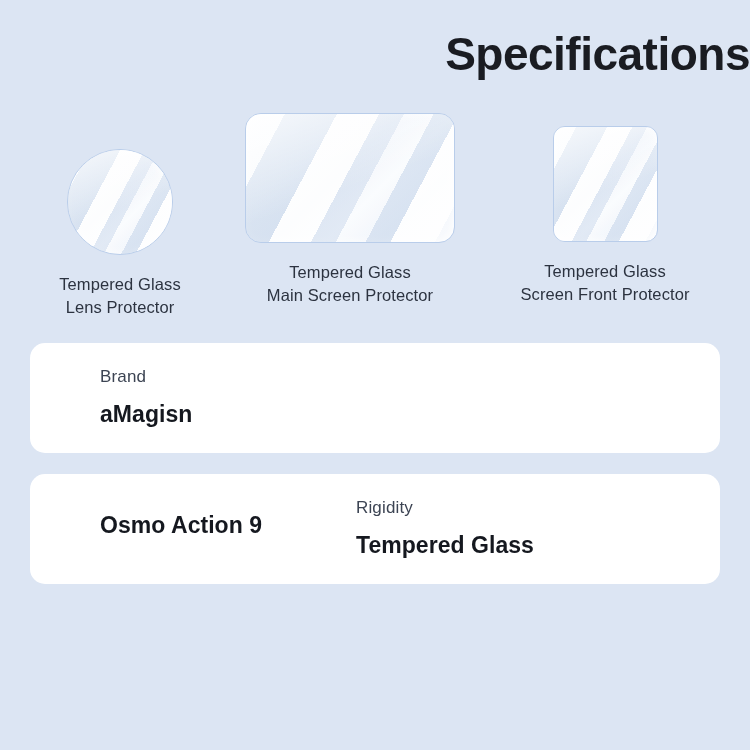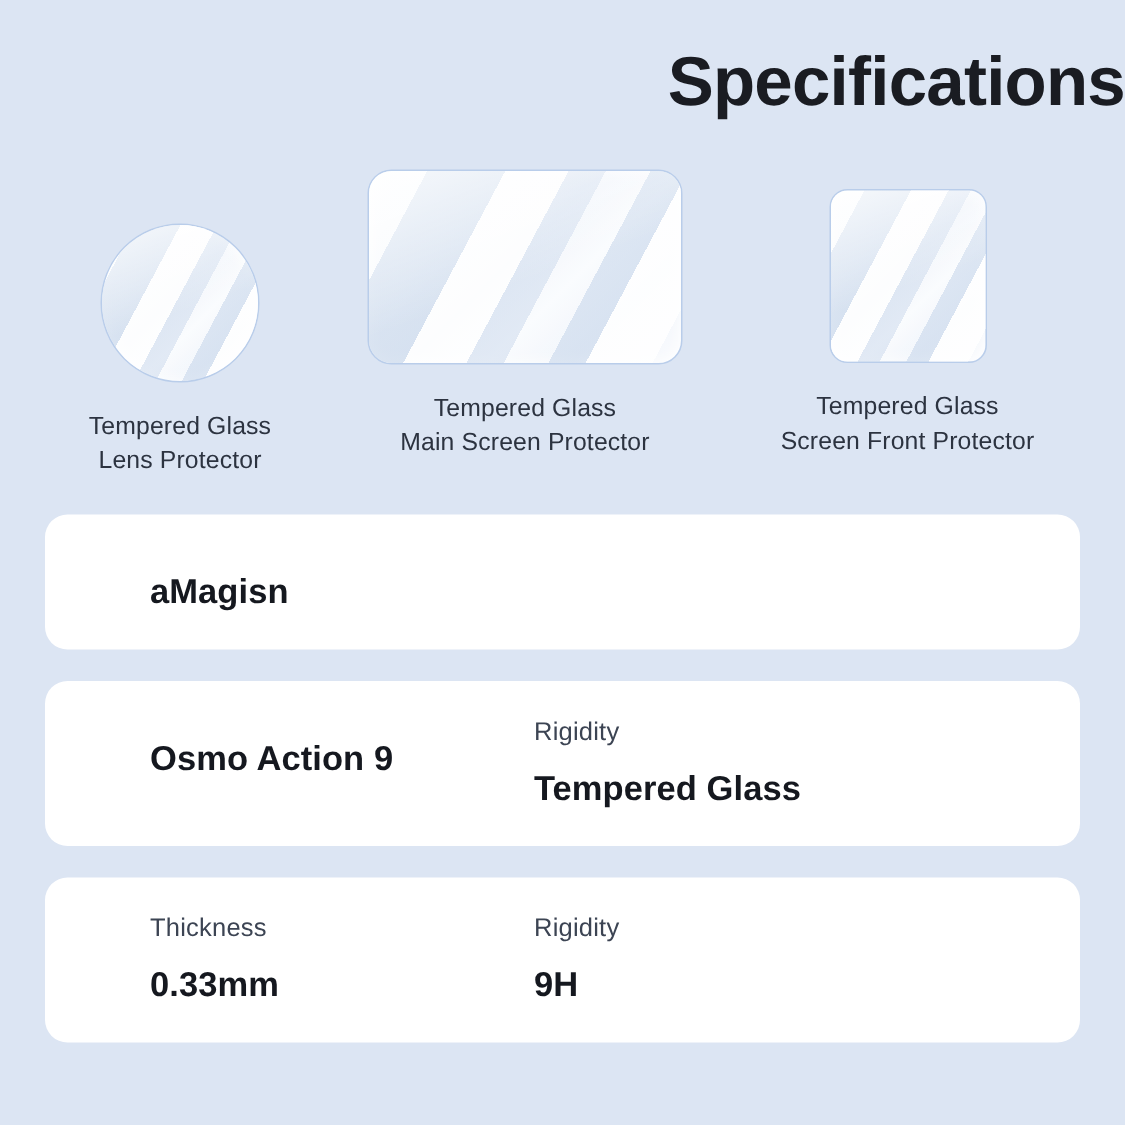--- a/index.html
+++ b/index.html
@@ -183,42 +183,33 @@
       <div class="product-caption">Tempered Glass
 Screen Front Protector</div>
     </div>
 
   </div>
 
   <div class="cards">
 
     <div class="card">
       <div class="cell col1">
+        <div class="spec-label">Brand</div>
         <div class="spec-value">aMagisn</div>
       </div>
       <div class="cell col2">
       </div>
     </div>
 
     <div class="card">
       <div class="cell col1">
         <div class="spec-value">Osmo Action 9</div>
       </div>
       <div class="cell col2">
         <div class="spec-label">Rigidity</div>
         <div class="spec-value">Tempered Glass</div>
       </div>
     </div>
 
-    <div class="card">
-      <div class="cell col1">
-        <div class="spec-label">Thickness</div>
-        <div class="spec-value">0.33mm</div>
-      </div>
-      <div class="cell col2">
-        <div class="spec-label">Rigidity</div>
-        <div class="spec-value">9H</div>
-      </div>
-    </div>
 
   </div>
 
 </div>
 
 </body></html>

